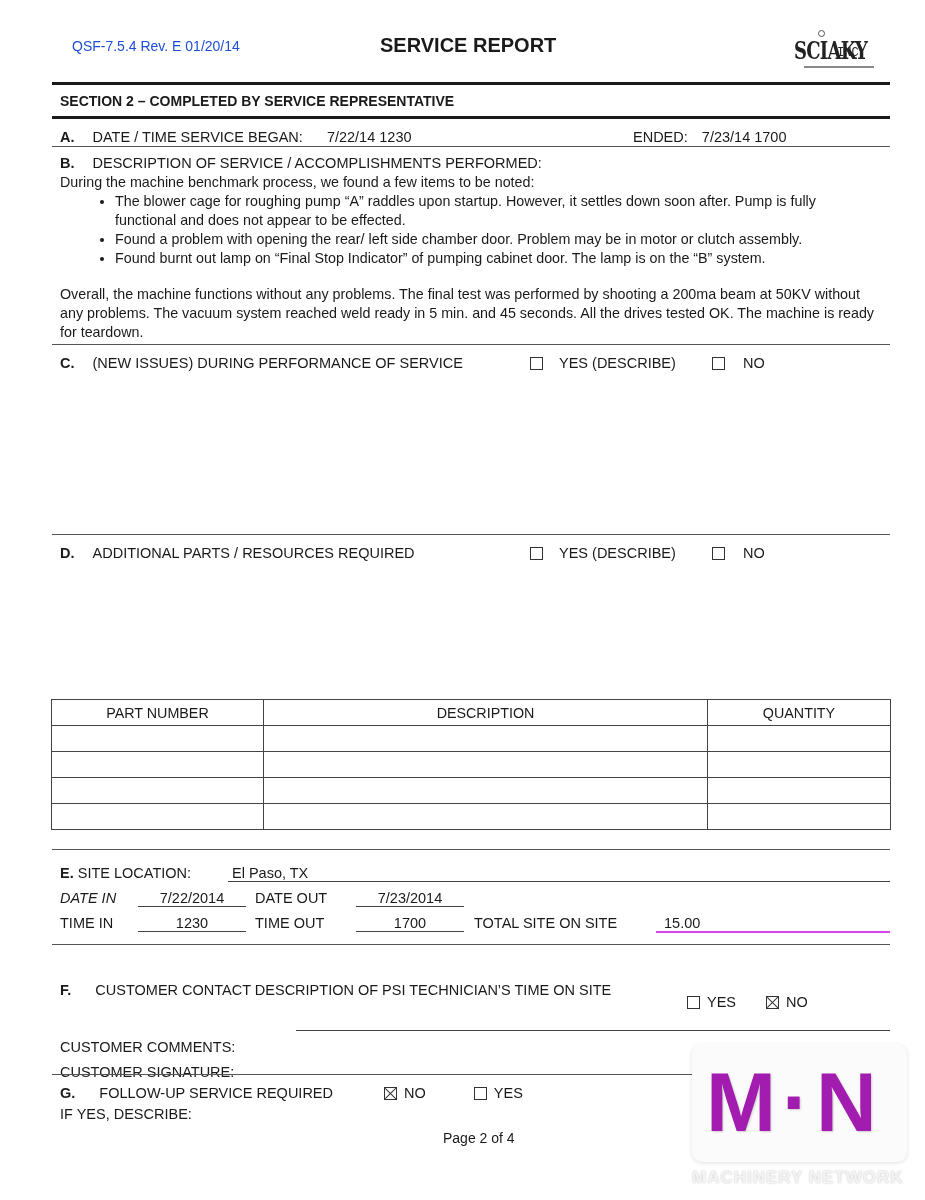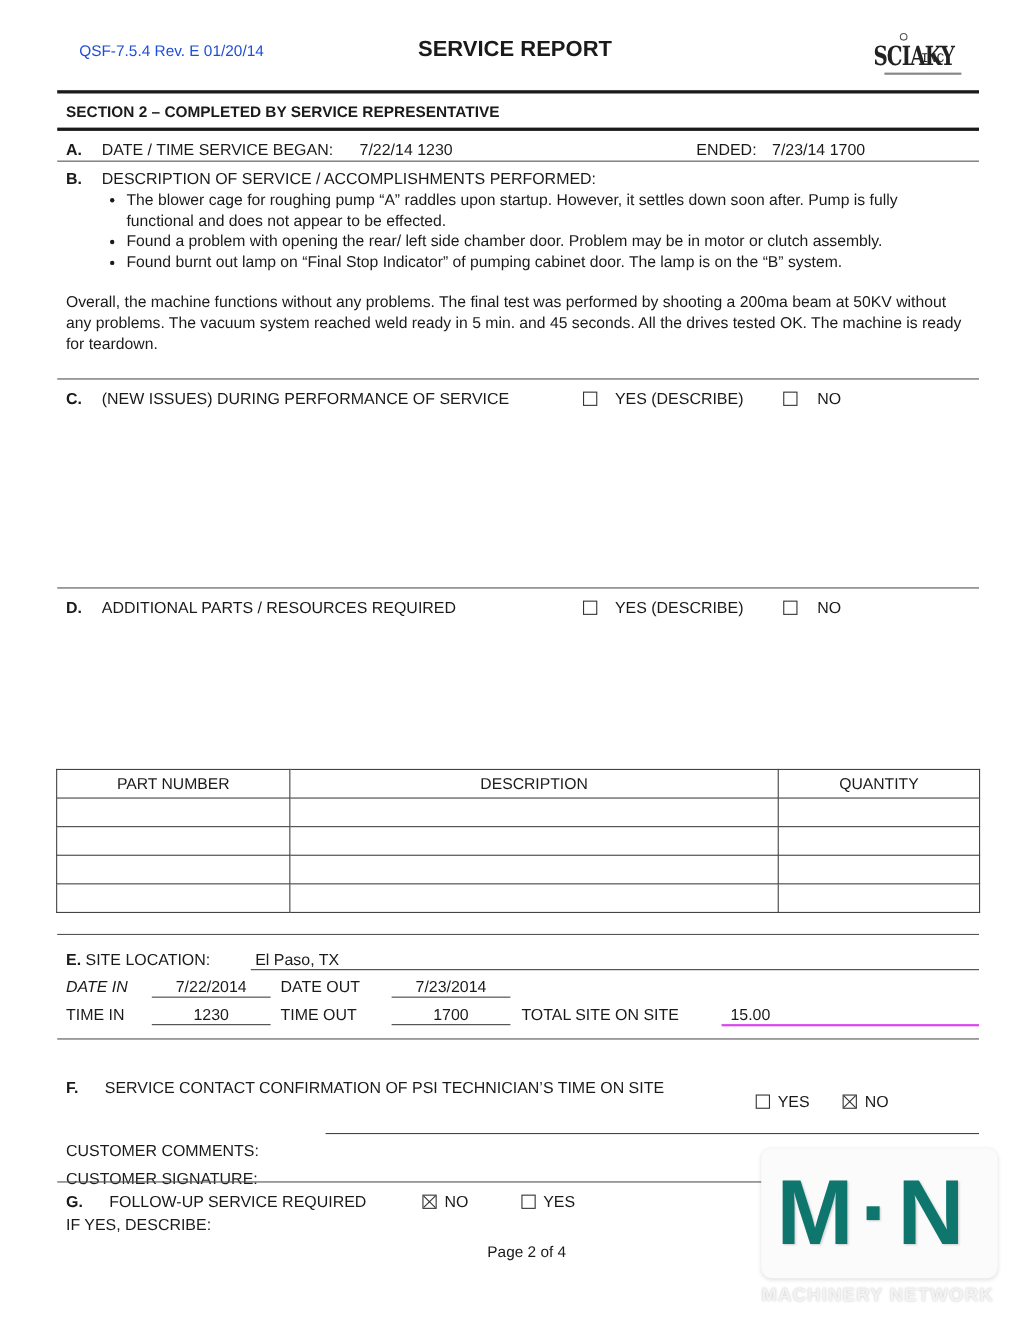--- a/index.html
+++ b/index.html
@@ -25,21 +25,21 @@
   ul.bullets li { margin: 0; padding-left: 0; }
   .cb { display:inline-block; width: 13px; height: 13px; border: 1.3px solid #333; vertical-align: -2px; position: relative; box-sizing: border-box; }
   .cb.checked::before, .cb.checked::after { content:""; position:absolute; left: 5px; top: -2px; width: 1.3px; height: 15px; background:#333; }
   .cb.checked::before { transform: rotate(45deg); }
   .cb.checked::after { transform: rotate(-45deg); }
   .fill-line { border-bottom: 1px solid #444; display: inline-block; text-align: center; }
   table.parts { position: absolute; left: 51px; top: 699px; width: 840px; border-collapse: collapse; border-radius: 27px; }
   table.parts td, table.parts th { border: 1.3px solid #444; height: 25px; font-weight: normal; font-size: 14.3px; text-align: center; padding: 0; }
   .page-num { left: 443px; top: 1130px; font-size: 14px; }
   .watermark { left: 692px; top: 1044px; width: 215px; height: 118px; border-radius: 10px; background: #fbfbfb; box-shadow: 0 1px 4px rgba(0,0,0,0.12); }
-  .wm-letters { position:absolute; left: 14px; top: 10px; font-size: 84px; color: #0f766e; font-weight: bold; letter-spacing: 6px; text-shadow: 1px 1px 2px rgba(0,0,0,0.18); font-family: "Liberation Sans", sans-serif; }
+  .wm-letters { position:absolute; left: 14px; top: 10px; font-size: 84px; color: #a21caf; font-weight: bold; letter-spacing: 6px; text-shadow: 1px 1px 2px rgba(0,0,0,0.18); font-family: "Liberation Sans", sans-serif; }
   .wm-text { left: 692px; top: 1168px; font-size: 17px; font-weight: bold; color: #f3f3f3; letter-spacing: 1px; text-shadow: 0 0 2px rgba(0,0,0,0.25); }
 </style>
 </head>
 <body>
 
 <div class="abs hdr-code">QSF-7.5.4 Rev. E 01/20/14</div>
 <div class="abs hdr-title">SERVICE REPORT</div>
 <div class="abs logo">
   <span class="logo-dot"></span>
   <span class="logo-main">SCIAKY</span>
@@ -60,20 +60,21 @@
   <span>ENDED:</span>
   <span style="margin-left:10px;">7/23/14 1700</span>
 </div>
 <div class="abs rule-thin" style="top:146px;"></div>
 
 <div class="abs lbl" style="left:60px; top:155px;">
   <span class="b">B.</span>
   <span style="margin-left:14px;">DESCRIPTION OF SERVICE / ACCOMPLISHMENTS PERFORMED:</span>
 </div>
 <div class="abs text-block" style="top:173px;">
+  <div>During the machine benchmark process, we found a few items to be noted:</div>
   <ul class="bullets">
     <li>The blower cage for roughing pump “A” raddles upon startup. However, it settles down soon after. Pump is fully functional and does not appear to be effected.</li>
     <li>Found a problem with opening the rear/ left side chamber door. Problem may be in motor or clutch assembly.</li>
     <li>Found burnt out lamp on “Final Stop Indicator” of pumping cabinet door. The lamp is on the “B” system.</li>
   </ul>
   <div style="margin-top:17px;">Overall, the machine functions without any problems. The final test was performed by shooting a 200ma beam at 50KV without any problems. The vacuum system reached weld ready in 5 min. and 45 seconds. All the drives tested OK. The machine is ready for teardown.</div>
 </div>
 <div class="abs rule-thin" style="top:344px;"></div>
 
 <div class="abs lbl" style="left:60px; top:355px;">
@@ -148,21 +149,21 @@
 <div class="abs lbl fill-line" style="left:138px; top:915px; width:108px;">1230</div>
 <div class="abs lbl" style="left:255px; top:915px;">TIME OUT</div>
 <div class="abs lbl fill-line" style="left:356px; top:915px; width:108px;">1700</div>
 <div class="abs lbl" style="left:474px; top:915px;">TOTAL SITE ON SITE</div>
 <div class="abs lbl" style="left:656px; top:915px; width:234px; border-bottom:2px solid #d946ef; padding-left:8px; box-sizing:border-box;">15.00</div>
 
 <div class="abs rule-thin" style="top:944px;"></div>
 
 <div class="abs lbl" style="left:60px; top:982px;">
   <span class="b">F.</span>
-  <span style="margin-left:20px;">SERVICE CONTACT CONFIRMATION OF PSI TECHNICIAN’S TIME ON SITE</span>
+  <span style="margin-left:20px;">CUSTOMER CONTACT DESCRIPTION OF PSI TECHNICIAN’S TIME ON SITE</span>
 </div>
 <div class="abs lbl" style="left:687px; top:981px;margin-top:13px;">
   <span class="cb"></span>
   <span style="margin-left:3px;">YES</span>
   <span class="cb checked" style="margin-left:26px;"></span>
   <span style="margin-left:3px;">NO</span>
 </div>
 <div class="abs lbl" style="left:60px; top:1064px;">CUSTOMER SIGNATURE:</div>
 <div class="abs" style="left:296px; top:1030px; width:594px; height:1px; background:#444;"></div>
 <div class="abs lbl" style="left:60px; top:1039px;">CUSTOMER COMMENTS:</div>

